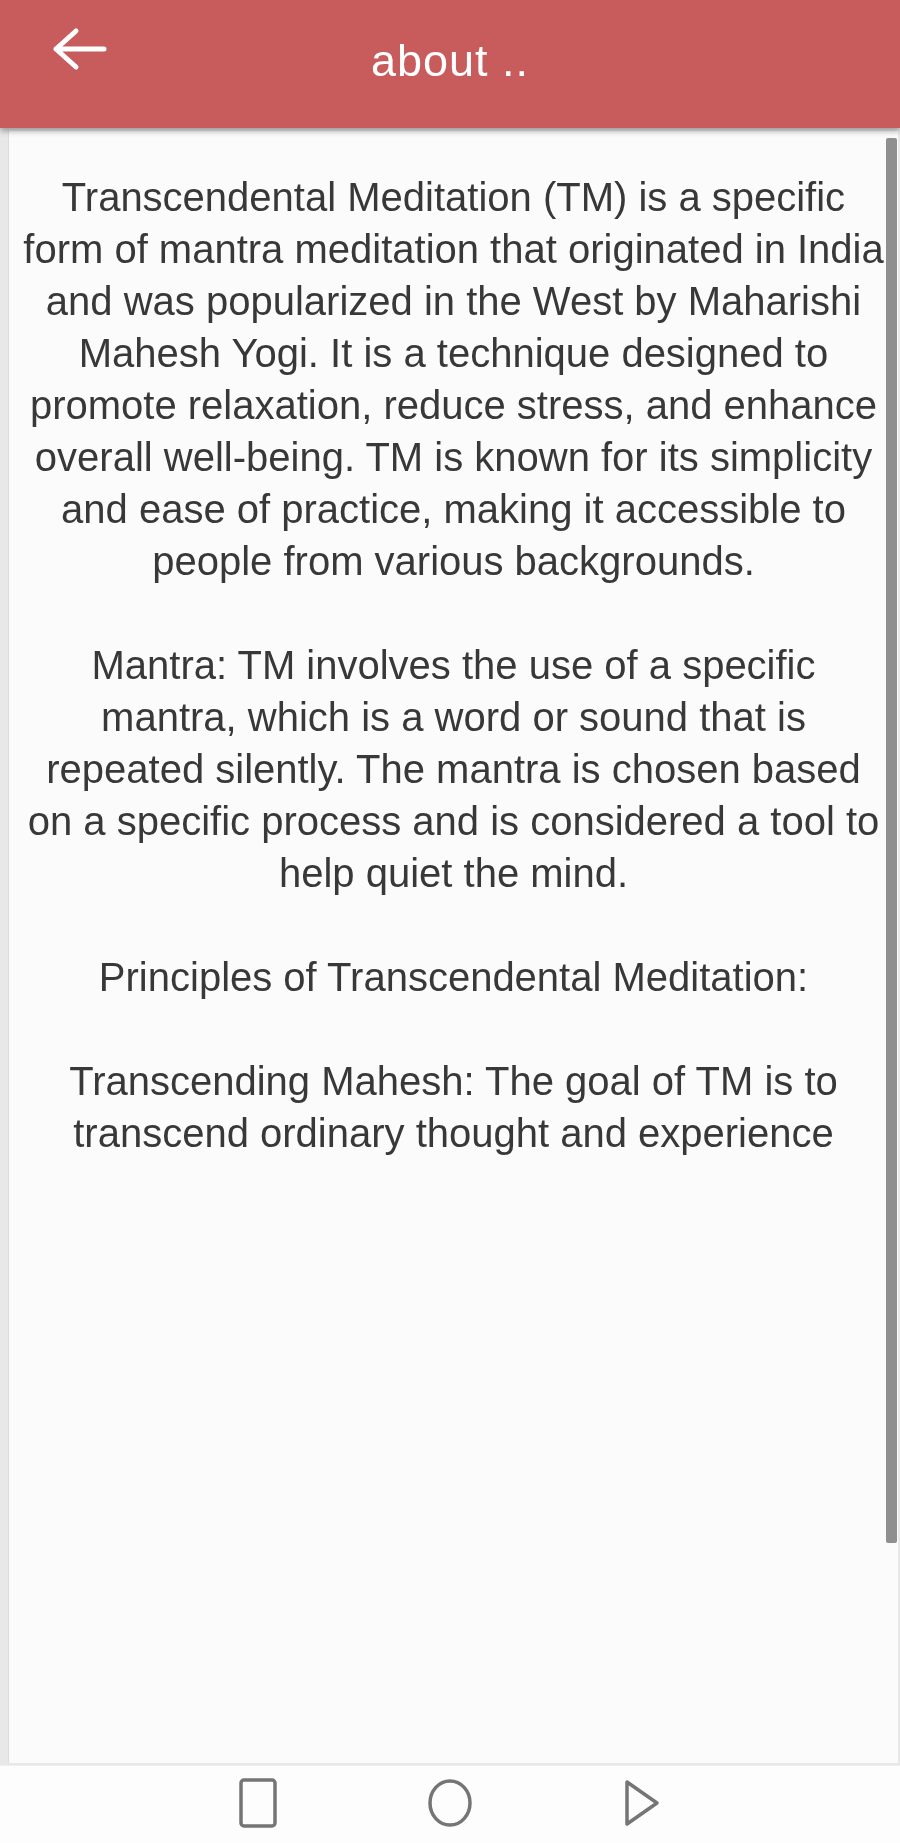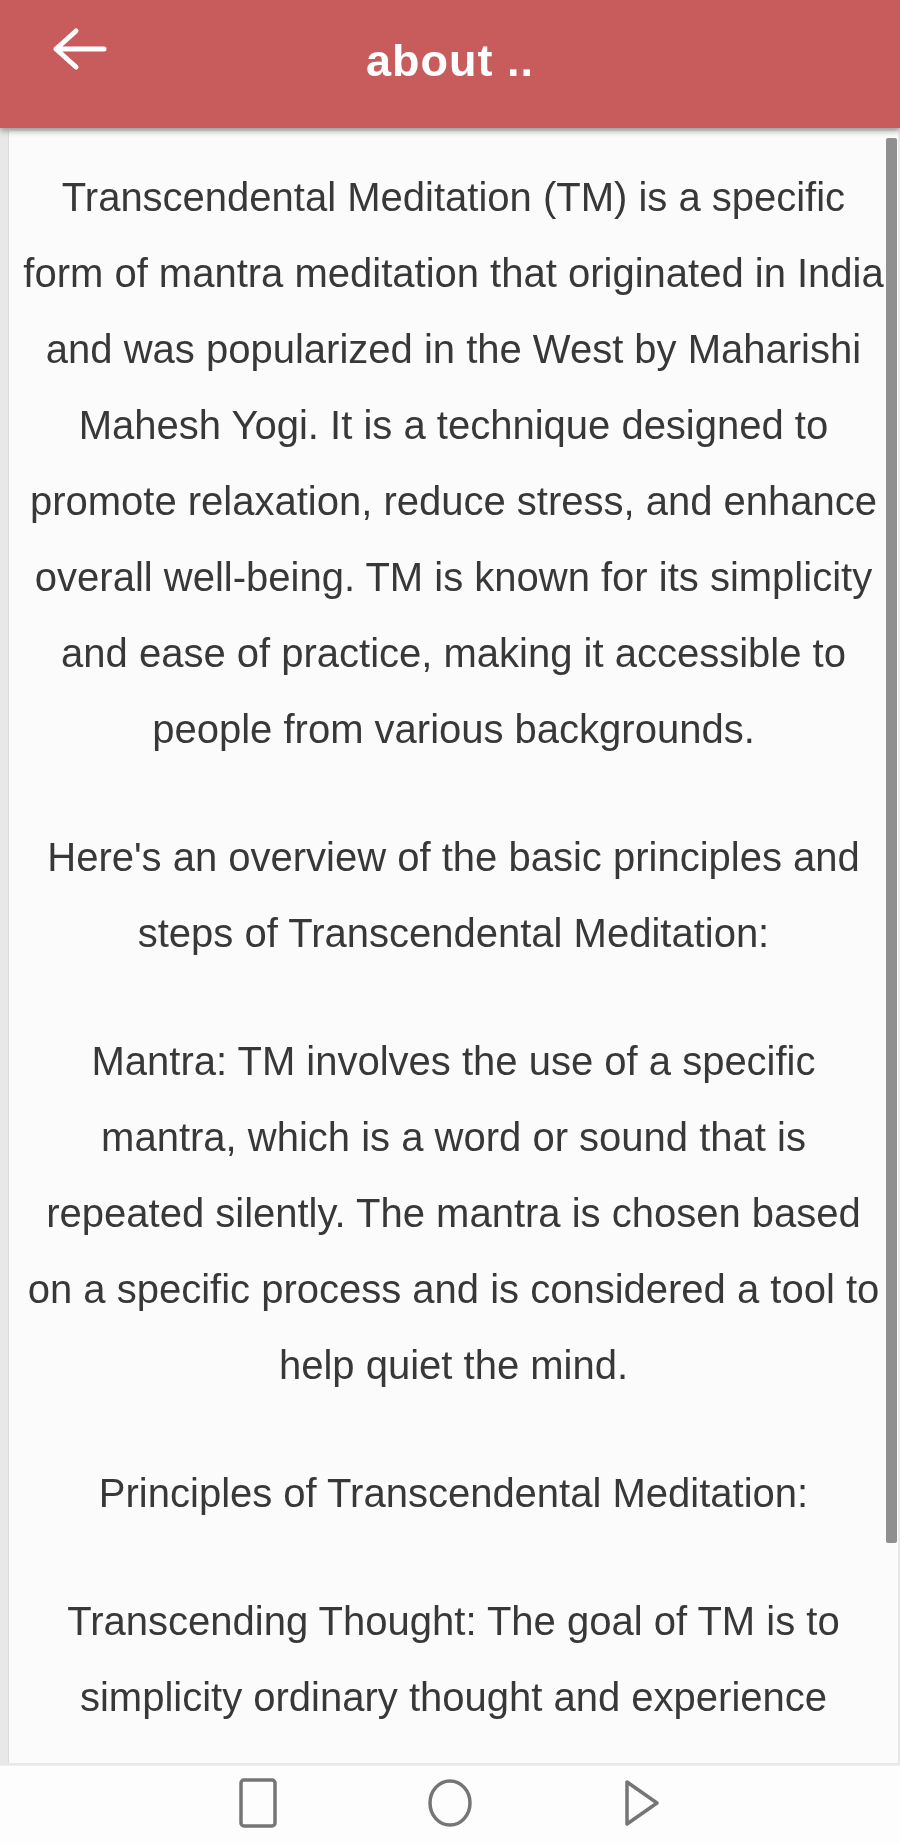--- a/index.html
+++ b/index.html
@@ -35,40 +35,40 @@
     border: none;
     cursor: pointer;
   }
   .appbar-title {
     position: absolute;
     left: 0; right: 0; top: 0;
     height: 128px;
     line-height: 122px;
     text-align: center;
     font-size: 45px;
-    font-weight: 700;
+    font-weight: 400;
     letter-spacing: 1px;
     color: var(--header-text, #ffffff);
   }
 
   
   .card {
     position: absolute;
     top: 131px;
     left: 8px;
     right: 2px;
     bottom: 80px;
     background: var(--card-bg, #fbfbfb);
     border-left: 1px solid #dcdcdc;
     overflow: hidden;
   }
   .about-text {
-    padding: 28px 12px 0 12px;
+    padding: 40px 12px 0 12px;
     font-size: 40px;
-    line-height: 76px;
+    line-height: 52px;
     text-align: center;
     color: var(--body-text, #383838);
   }
   .about-text p {
     margin: 0 0 52px 0;
   }
   .scroll-thumb {
     position: absolute;
     top: 7px;
     right: 1px;
@@ -114,24 +114,23 @@
         <path d="M56 24 H8 M8 24 L28 6 M8 24 L28 42" stroke="currentColor" stroke-width="5" stroke-linecap="round" stroke-linejoin="round"></path>
       </svg>
     </span>
   </button>
   <div class="appbar-title">about ..</div>
 </header>
 
 <main class="card">
   <div class="about-text">
     <p>Transcendental Meditation (TM) is a specific form of mantra meditation that originated in India and was popularized in the West by Maharishi Mahesh Yogi. It is a technique designed to promote relaxation, reduce stress, and enhance overall well-being. TM is known for its simplicity and ease of practice, making it accessible to people from various backgrounds.</p>
-    <p>Here's an overview of the basic principles and steps of Transcendental Meditation:</p>
     <p>Mantra: TM involves the use of a specific mantra, which is a word or sound that is repeated silently. The mantra is chosen based on a specific process and is considered a tool to help quiet the mind.</p>
     <p>Principles of Transcendental Meditation:</p>
-    <p>Transcending Thought: The goal of TM is to simplicity ordinary thought and experience</p>
+    <p>Transcending Mahesh: The goal of TM is to transcend ordinary thought and experience</p>
   </div>
   <div class="scroll-thumb"></div>
 </main>
 
 <nav class="navbar">
   <button class="nav-btn recents">
     <span>
       <svg width="38" height="50" viewBox="0 0 38 50" fill="none">
         <rect x="2" y="2" width="34" height="46" rx="3" stroke="currentColor" stroke-width="3.5"></rect>
       </svg>

